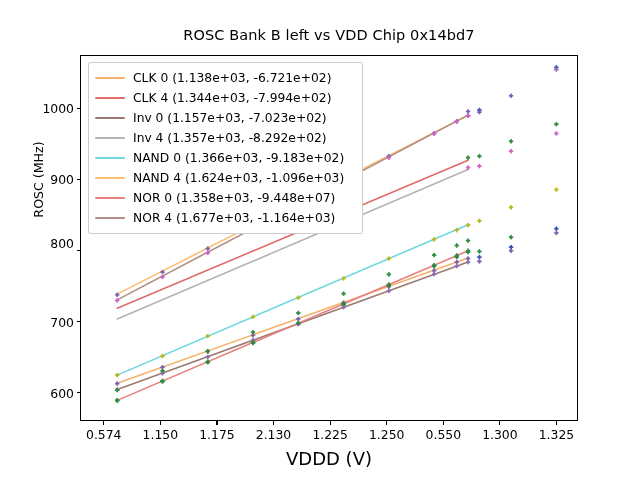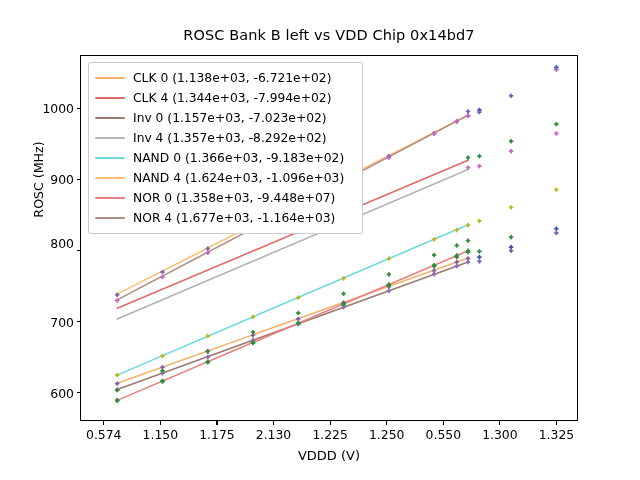--- a/index.html
+++ b/index.html
@@ -114,21 +114,21 @@
     top: 421px;
     width: 499px;
     height: 8px;
   }
   #xlabel {
     position: absolute;
     left: 80px;
     top: 448px;
     width: 498px;
     text-align: center;
-    font-size: 13px;
+    font-size: 18px;
     color: #000000;
     white-space: nowrap;
   }
   #ylabel {
     position: absolute;
     left: -28px;
     top: 172px;
     width: 132px;
     text-align: center;
     font-size: 12.6px;

